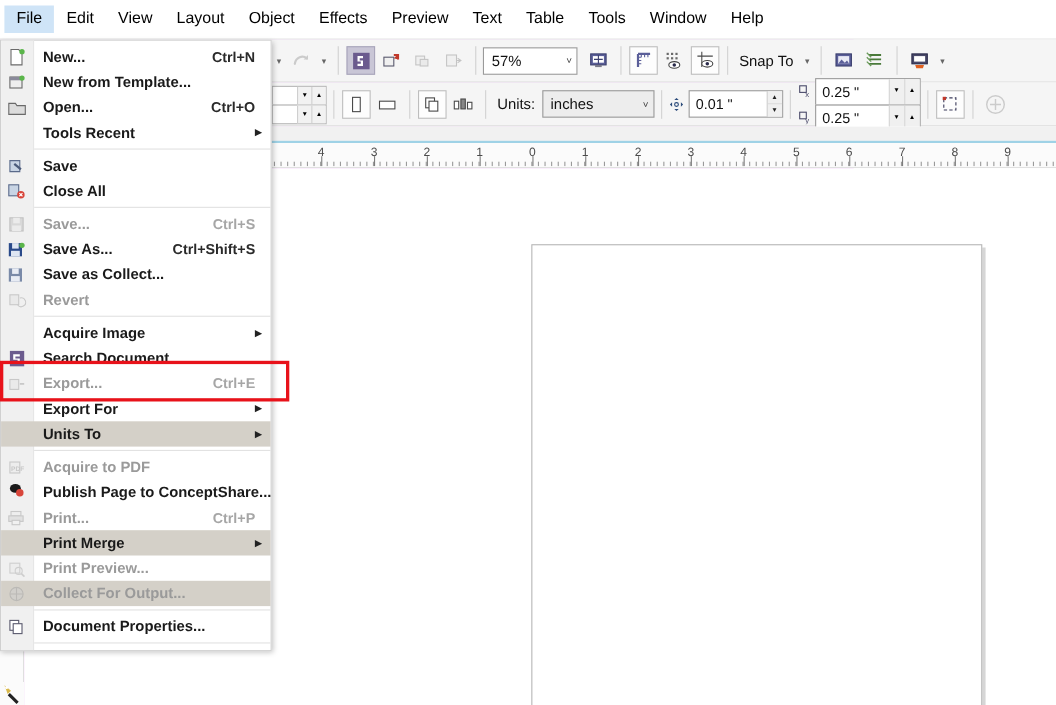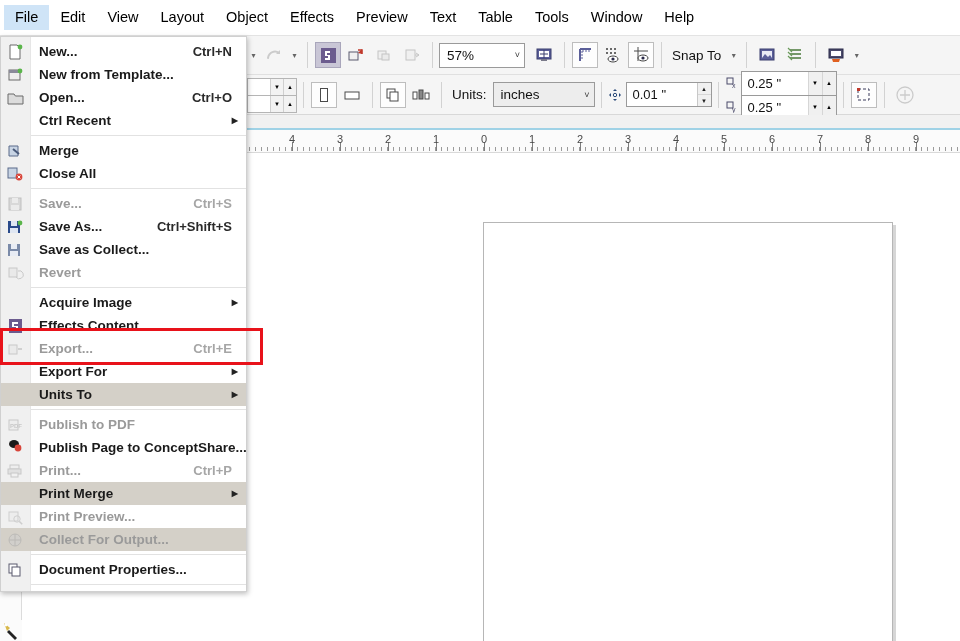--- a/index.html
+++ b/index.html
@@ -662,32 +662,32 @@
         <div class="mrow">
           <span class="ico">
             <svg xmlns="http://www.w3.org/2000/svg" width="17" height="16" viewBox="0 0 17 16">
               <path d="M1 4 h6 l1.4 2 h7.6 v8 h-15 z" fill="#dcdcdc" stroke="#6a6a6a"></path>
             </svg>
           </span>
           <span class="txt">Open...</span>
           <span class="acc">Ctrl+O</span>
         </div>
         <div class="mrow">
-          <span class="txt">Ctrl Recent</span>
+          <span class="txt">Tools Recent</span>
           <span class="arrow">▶</span>
         </div>
         <div class="msep"></div>
         <div class="mrow">
           <span class="ico">
             <svg xmlns="http://www.w3.org/2000/svg" width="17" height="16" viewBox="0 0 17 16">
               <path d="M2 3 h9 v10 h-9 z" fill="#c8d4e4" stroke="#5a6a8a"></path>
               <path d="M6 6 l6 5" stroke="#4a5a7a" stroke-width="2"></path>
             </svg>
           </span>
-          <span class="txt">Merge</span>
+          <span class="txt">Save</span>
         </div>
         <div class="mrow">
           <span class="ico">
             <svg xmlns="http://www.w3.org/2000/svg" width="17" height="16" viewBox="0 0 17 16">
               <rect x="1" y="2" width="9" height="10" fill="#c8d4e4" stroke="#5a6a8a"></rect>
               <circle cx="12" cy="11" r="3.4" fill="#d8453a"></circle>
               <path d="M10.6 9.6 l2.8 2.8 M13.4 9.6 l-2.8 2.8" stroke="#fff"></path>
             </svg>
           </span>
           <span class="txt">Close All</span>
@@ -740,21 +740,21 @@
           <span class="txt">Acquire Image</span>
           <span class="arrow">▶</span>
         </div>
         <div class="mrow">
           <span class="ico">
             <svg xmlns="http://www.w3.org/2000/svg" width="17" height="16" viewBox="0 0 17 16">
               <rect x="2" y="1" width="13" height="14" fill="#6b5b8e"></rect>
               <path d="M5 4 h6 v2 h-4 v2 h4 v5 h-6 v-2 h4 v-2 h-4 z" fill="#fff"></path>
             </svg>
           </span>
-          <span class="txt">Effects Content</span>
+          <span class="txt">Search Document</span>
         </div>
         <div class="mrow disabled">
           <span class="ico" style="opacity: 0.55;">
             <svg xmlns="http://www.w3.org/2000/svg" width="17" height="16" viewBox="0 0 17 16">
               <rect x="2" y="4" width="8" height="9" fill="#e6e6e6" stroke="#a8a8a8"></rect>
               <path d="M11 8 h4" stroke="#a8a8a8" stroke-width="1.6"></path>
             </svg>
           </span>
           <span class="txt">Export...</span>
           <span class="acc">Ctrl+E</span>
@@ -768,21 +768,21 @@
           <span class="arrow">▶</span>
         </div>
         <div class="msep"></div>
         <div class="mrow disabled">
           <span class="ico" style="opacity: 0.55;">
             <svg xmlns="http://www.w3.org/2000/svg" width="17" height="16" viewBox="0 0 17 16">
               <rect x="2" y="3" width="9" height="10" fill="#ececec" stroke="#a8a8a8"></rect>
               <text x="3" y="11" font-size="6" fill="#a8a8a8" font-family="Liberation Sans, sans-serif">PDF</text>
             </svg>
           </span>
-          <span class="txt">Publish to PDF</span>
+          <span class="txt">Acquire to PDF</span>
         </div>
         <div class="mrow">
           <span class="ico">
             <svg xmlns="http://www.w3.org/2000/svg" width="17" height="16" viewBox="0 0 17 16">
               <path d="M2 4 a5 4 0 0 1 10 0 a5 4 0 0 1 -10 0 z" fill="#1a1a1a"></path>
               <circle cx="11" cy="8" r="3.4" fill="#d8453a"></circle>
             </svg>
           </span>
           <span class="txt">Publish Page to ConceptShare...</span>
         </div>

